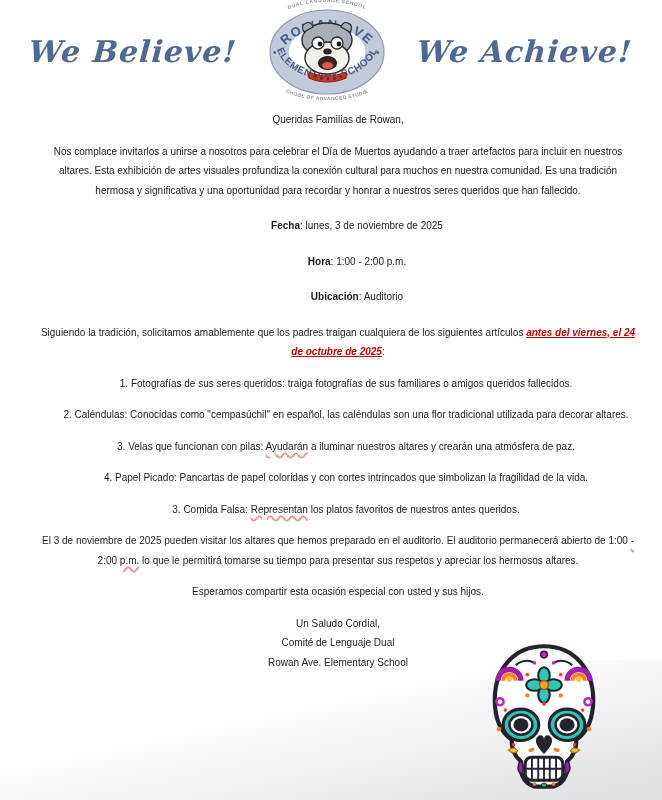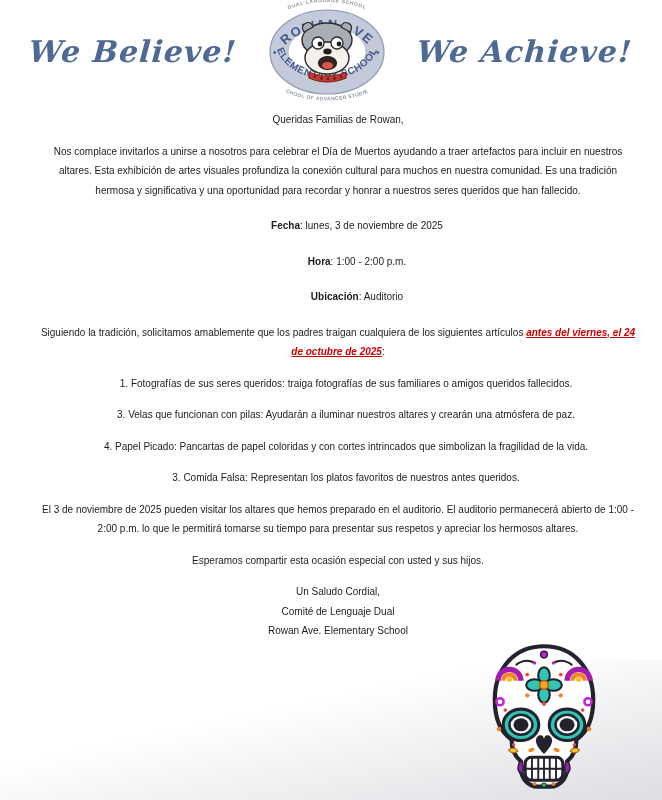--- a/index.html
+++ b/index.html
@@ -19,20 +19,21 @@
   .logo-wrap{flex:0 0 auto;line-height:0;}
   
   .letter{position:relative;z-index:2;padding:8px 26px 0 40px;font-size:10px;line-height:19.5px;text-align:center;}
   .letter p{margin:0 0 12px 0;}
   .details{margin:0 0 12px 38px;}
   .details p{margin:16px;}
   .details .lbl{font-weight:bold;}
   .items{margin-left:16px;}
   .deadline{color:#cc0000;font-weight:bold;text-decoration:underline;font-style:italic;}
   .sp{
+    text-decoration:underline;
     text-decoration-style:wavy;
     text-decoration-color:#f2938f;
     text-decoration-thickness:2px;
     text-underline-offset:2px;
   }
   .signature p{margin:0;}
   
   .shadow{
     position:absolute;left:0;right:0;bottom:0;height:140px;z-index:0;
     background:linear-gradient(to bottom right, rgba(232,232,235,0) 38%, rgba(222,222,227,0.95) 96%);
@@ -108,20 +109,21 @@
     <div class="details">
       <p><span class="lbl">Fecha</span><span>: lunes, 3 de noviembre de 2025</span></p>
       <p><span class="lbl">Hora</span><span>: 1:00 - 2:00 p.m.</span></p>
       <p><span class="lbl">Ubicación</span><span>: Auditorio</span></p>
     </div>
 
     <p><span>Siguiendo la tradición, solicitamos amablemente que los padres traigan cualquiera de los siguientes artículos </span><span class="deadline">antes del viernes, el 24 de octubre de 2025</span><span>:</span></p>
 
     <div class="items">
       <p>1. Fotografías de sus seres queridos: traiga fotografías de sus familiares o amigos queridos fallecidos.</p>
+      <p>2. Caléndulas: Conocidas como "cempasúchil" en español, las caléndulas son una flor tradicional utilizada para decorar altares.</p>
       <p><span>3. Velas que funcionan con pilas: </span><span class="sp">Ayudarán</span><span> a iluminar nuestros altares y crearán una atmósfera de paz.</span></p>
       <p>4. Papel Picado: Pancartas de papel coloridas y con cortes intrincados que simbolizan la fragilidad de la vida.</p>
       <p><span>3. Comida Falsa: </span><span class="sp">Representan</span><span> los platos favoritos de nuestros antes queridos.</span></p>
     </div>
 
     <p><span>El 3 de noviembre de 2025 pueden visitar los altares que hemos preparado en el auditorio. El auditorio permanecerá abierto de 1:00 </span><span class="sp">-</span><span> 2:00 </span><span class="sp">p.m.</span><span> lo que le permitirá tomarse su tiempo para presentar sus respetos y apreciar los hermosos altares.</span></p>
 
     <p>Esperamos compartir esta ocasión especial con usted y sus hijos.</p>
 
     <div class="signature">

